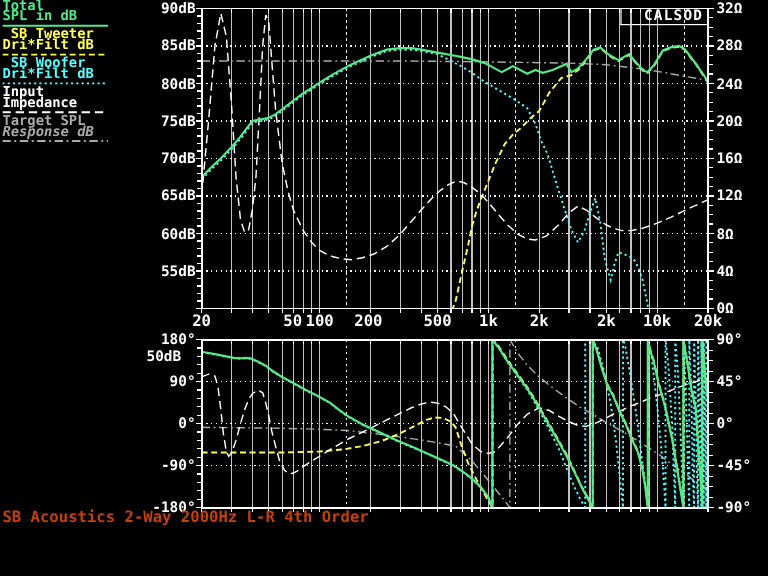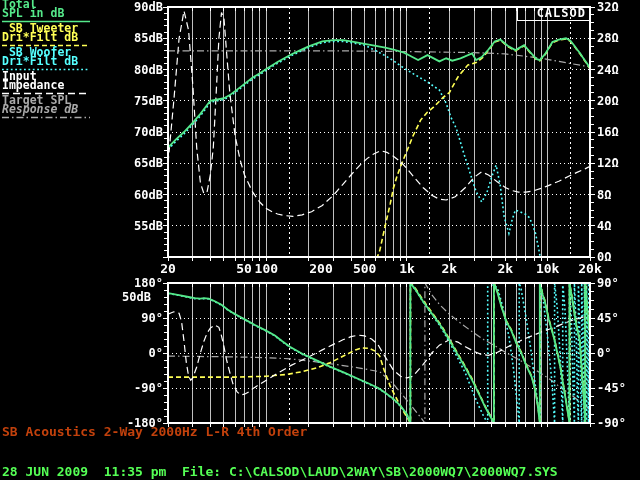--- a/index.html
+++ b/index.html
@@ -410,24 +410,23 @@
       <div class="lbl ylbl left" style="right: 477px; top: 388px;">-90°</div>
       <div class="lbl ylbl left" style="right: 477px; top: 423px;">-180°</div>
       <div class="lbl ylbl right" style="left: 597px; top: 283px;">90°</div>
       <div class="lbl ylbl right" style="left: 597px; top: 318px;">45°</div>
       <div class="lbl ylbl right" style="left: 597px; top: 353px;">0°</div>
       <div class="lbl ylbl right" style="left: 597px; top: 388px;">-45°</div>
       <div class="lbl ylbl right" style="left: 597px; top: 423px;">-90°</div>
       <div class="lbl xlbl" style="left: 168px; top: 263px;">20</div>
       <div class="lbl xlbl" style="left: 223.977px; top: 263px; margin-left: 20px;">50</div>
       <div class="lbl xlbl" style="left: 266.322px; top: 263px;">100</div>
-      <div class="lbl xlbl" style="left: 321px; top: 263px;">200</div>
+      <div class="lbl xlbl" style="left: 307px; top: 263px;">200</div>
       <div class="lbl xlbl" style="left: 364.644px; top: 263px;">500</div>
       <div class="lbl xlbl" style="left: 406.988px; top: 263px;">1k</div>
       <div class="lbl xlbl" style="left: 449.333px; top: 263px;">2k</div>
       <div class="lbl xlbl" style="left: 505.31px; top: 263px;">2k</div>
       <div class="lbl xlbl" style="left: 547.655px; top: 263px;">10k</div>
       <div class="lbl xlbl" style="left: 590px; top: 263px;">20k</div>
     </div>
   <div class="brand-badge" style="top:7px; right:51px;">CALSOD</div>
   <div class="footer-line" style="top: 426px; color: #c2410c;">SB Acoustics 2-Way 2000Hz L-R 4th Order</div>
-  <div class="footer-line" style="top: 466px; color: rgb(85, 255, 85);">28 JUN 2009  11:35 pm  File: C:\CALSOD\LAUD\2WAY\SB\2000WQ7\2000WQ7.SYS</div>
 </div>
 
 </body></html>

